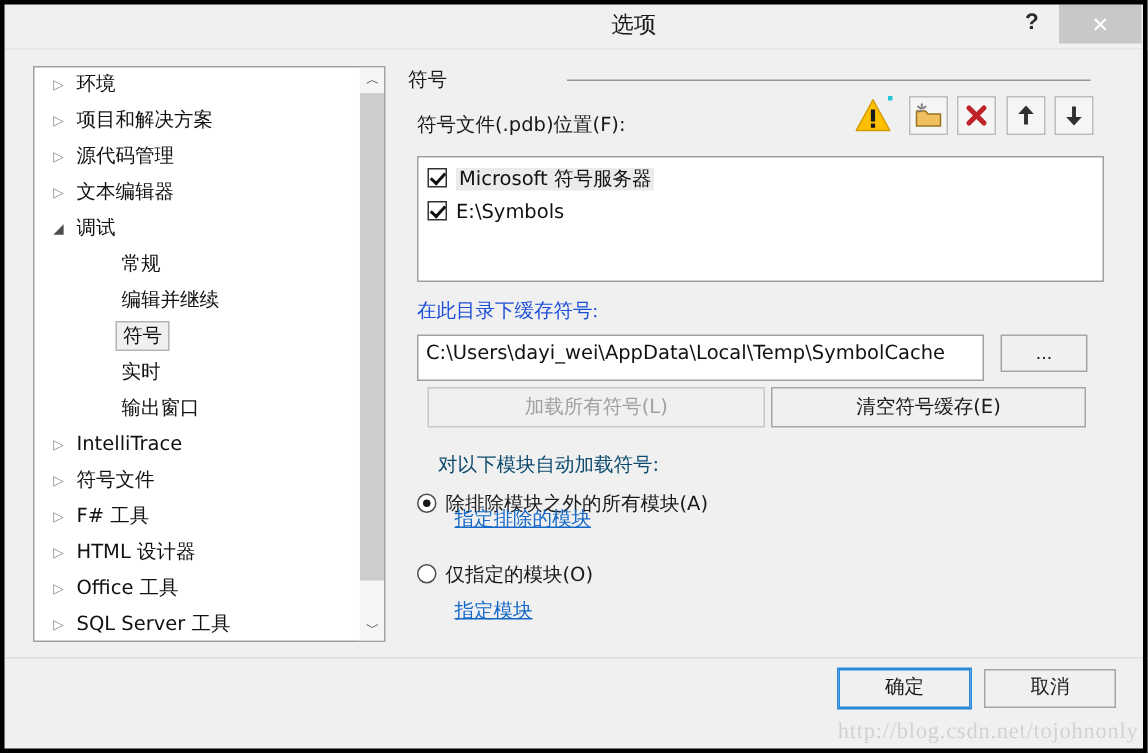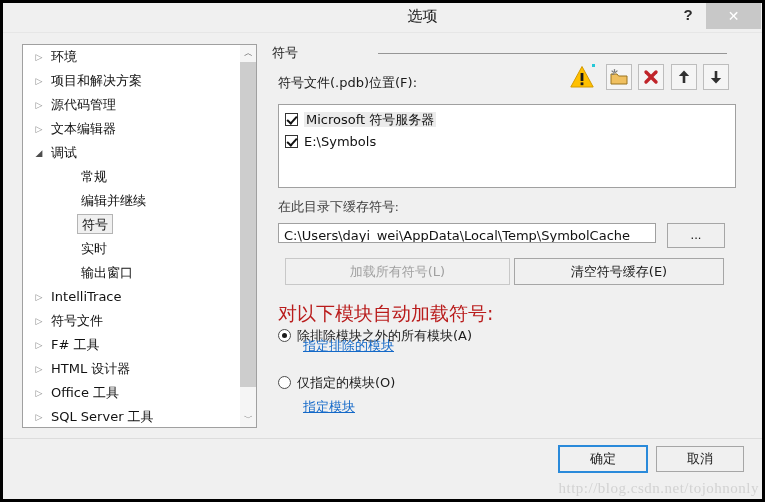--- a/index.html
+++ b/index.html
@@ -228,27 +228,27 @@
   .row-hl {
     background: #ebebeb;
     padding: 0 2px;
     text-align: right;
   }
   
   #cache-label {
     position: absolute;
     left: 6px; top: 158px;
     font-size: 13px;
-    color: #404040;
+    color: #1d4ed8;
     font-family: Liberation Serif, serif;
   }
   #cache-input {
     position: absolute;
     left: 6px; top: 183px;
-    width: 378px; height: 20px;
+    width: 378px; height: 31px;
     background: #ffffff;
     border: 1px solid #a0a0a0;
     box-sizing: border-box;
     font-size: 13px;
     color: #111111;
     line-height: 23px;
     padding-left: 5px;
     white-space: nowrap;
     overflow: hidden;
     font-family: "DejaVu Sans", "Liberation Sans", sans-serif;
@@ -287,23 +287,23 @@
     border-color: #c8c8c8;
     background: #f0f0f0;
     cursor: default;
   }
   #empty-cache-btn {
     left: 242px; width: 210px;
   }
   
   #auto-label {
     position: absolute;
-    left: 6px; top: 261px;
-    font-size: 19px;
-    color: #b91c1c;
+    left: 20px; top: 261px;
+    font-size: 13px;
+    color: #0c4a6e;
     font-family: "DejaVu Sans", "Liberation Sans", sans-serif;
   }
   .radio-row {
     position: absolute;
     left: 6px;
     font-size: 13px;
     color: #1a1a1a;
     white-space: nowrap;
     cursor: pointer;
     font-family: "DejaVu Sans", "Liberation Sans", sans-serif;

